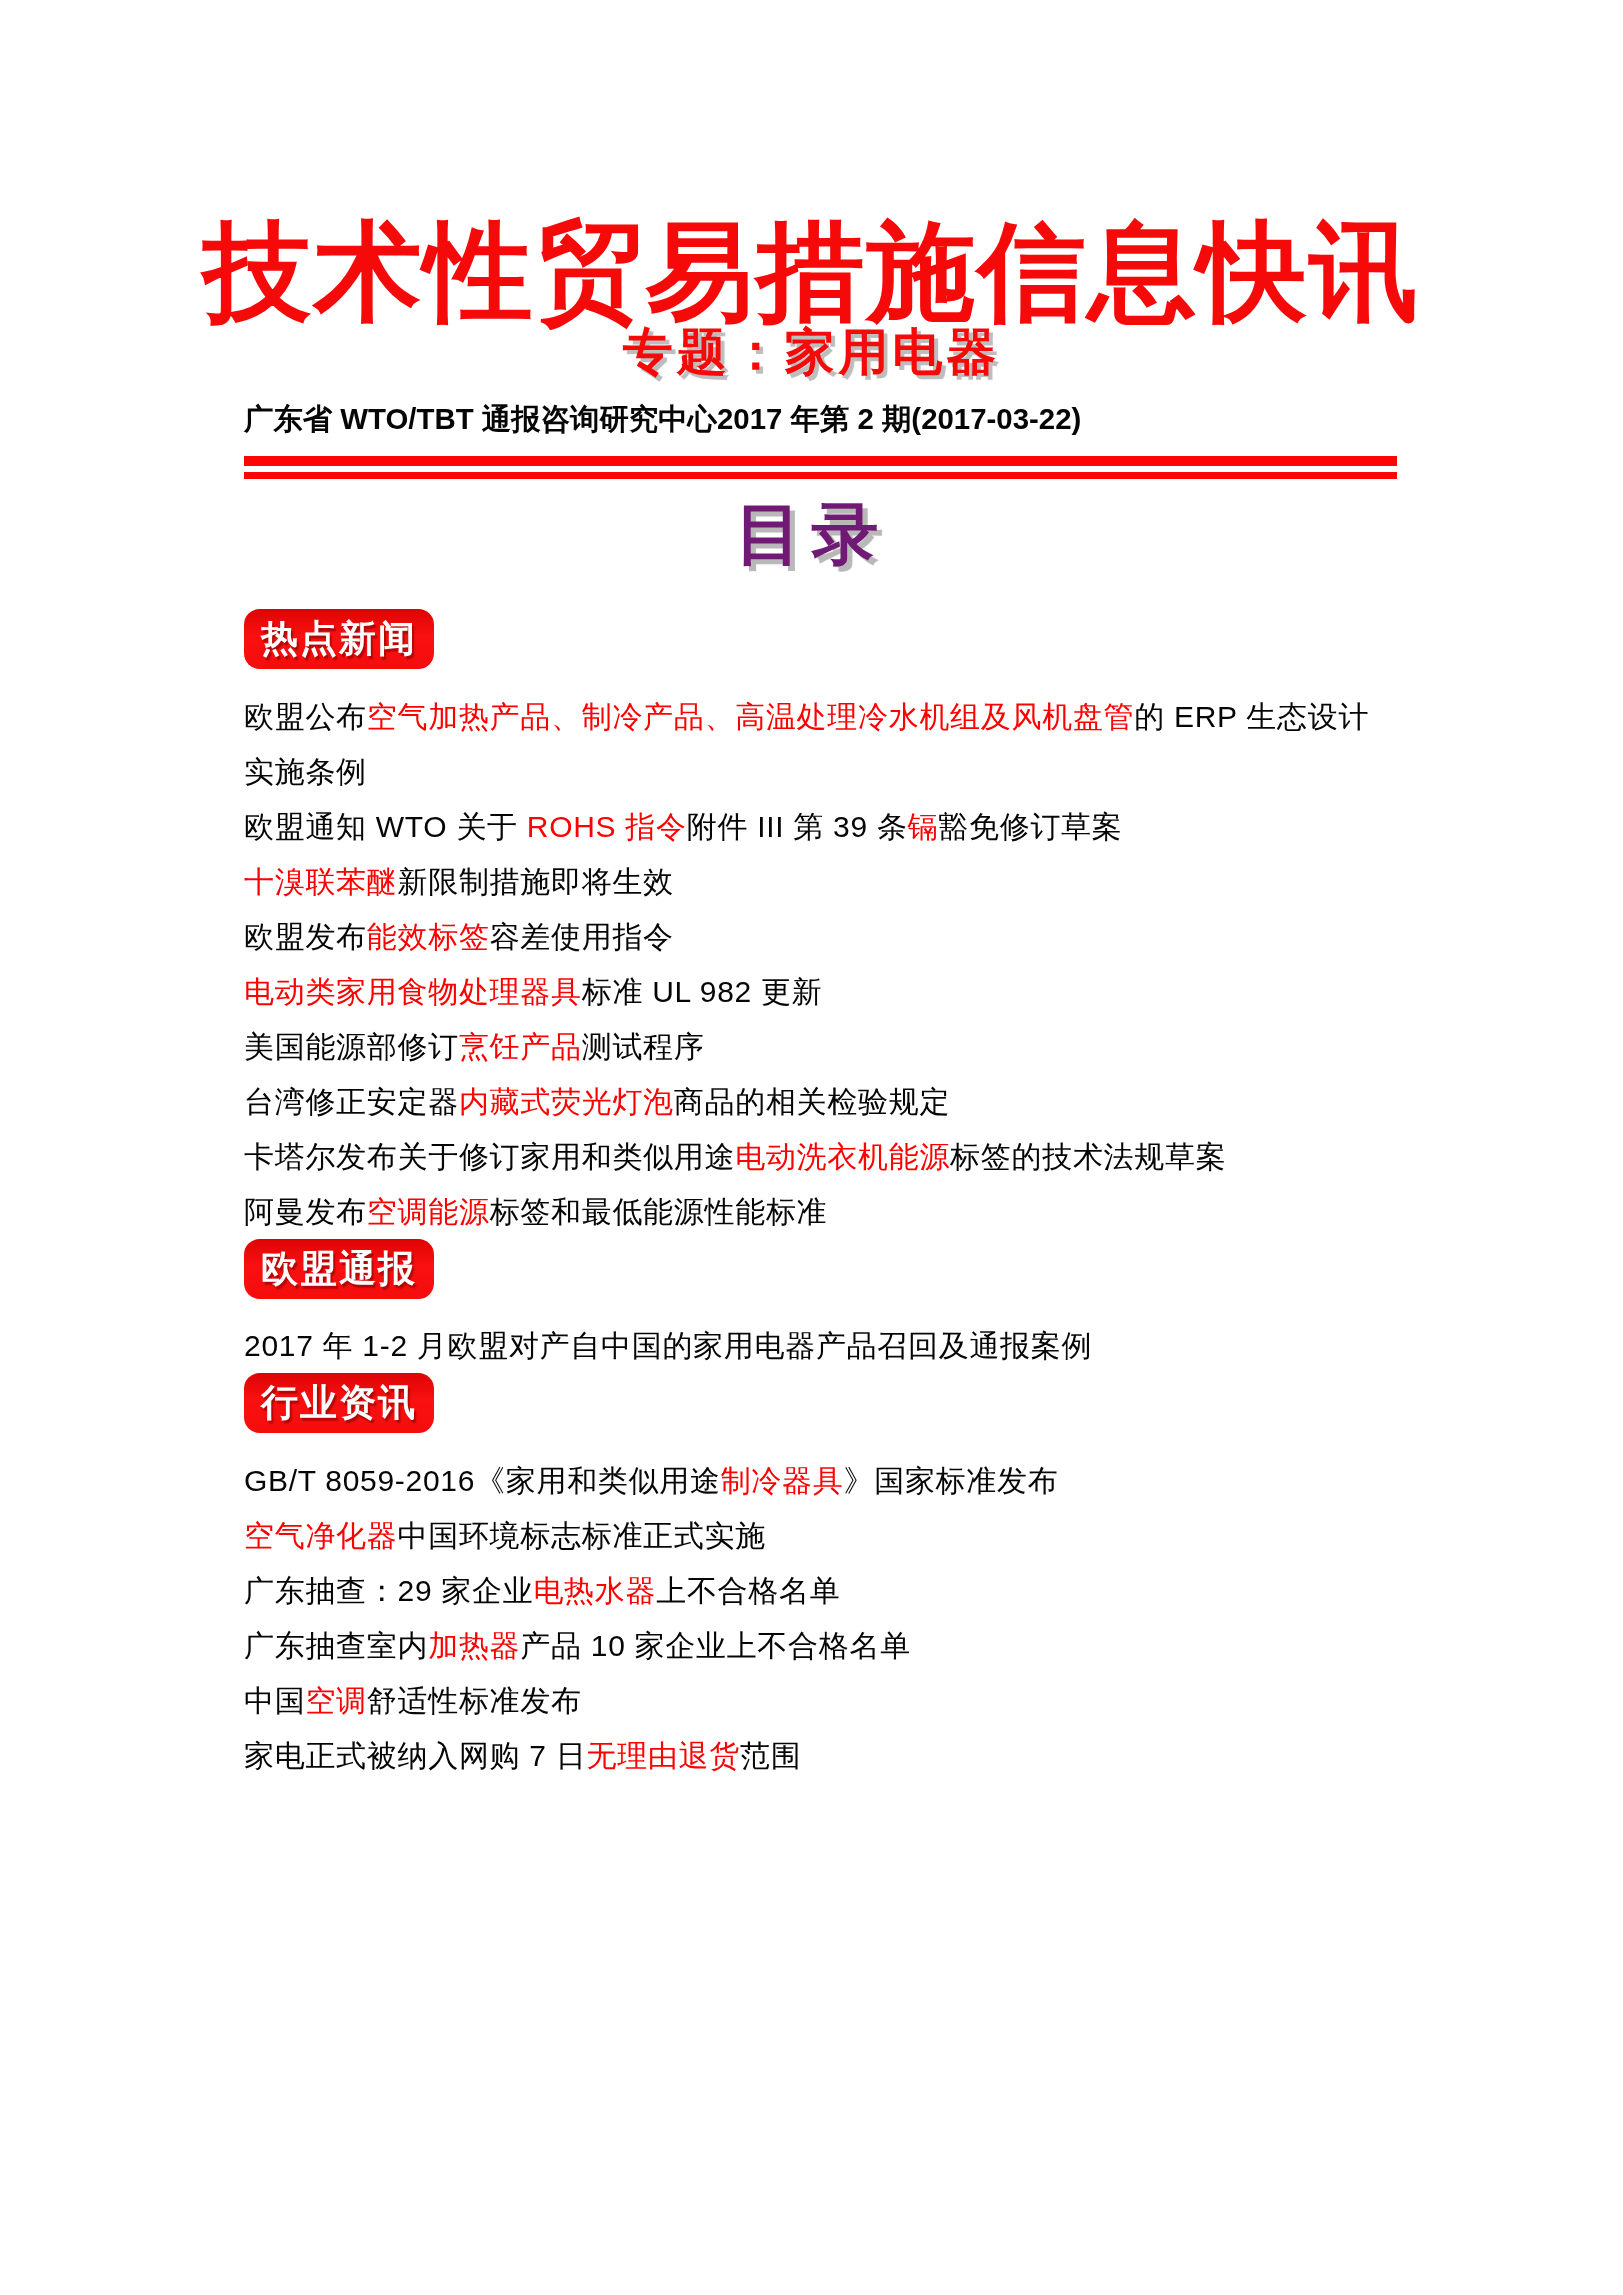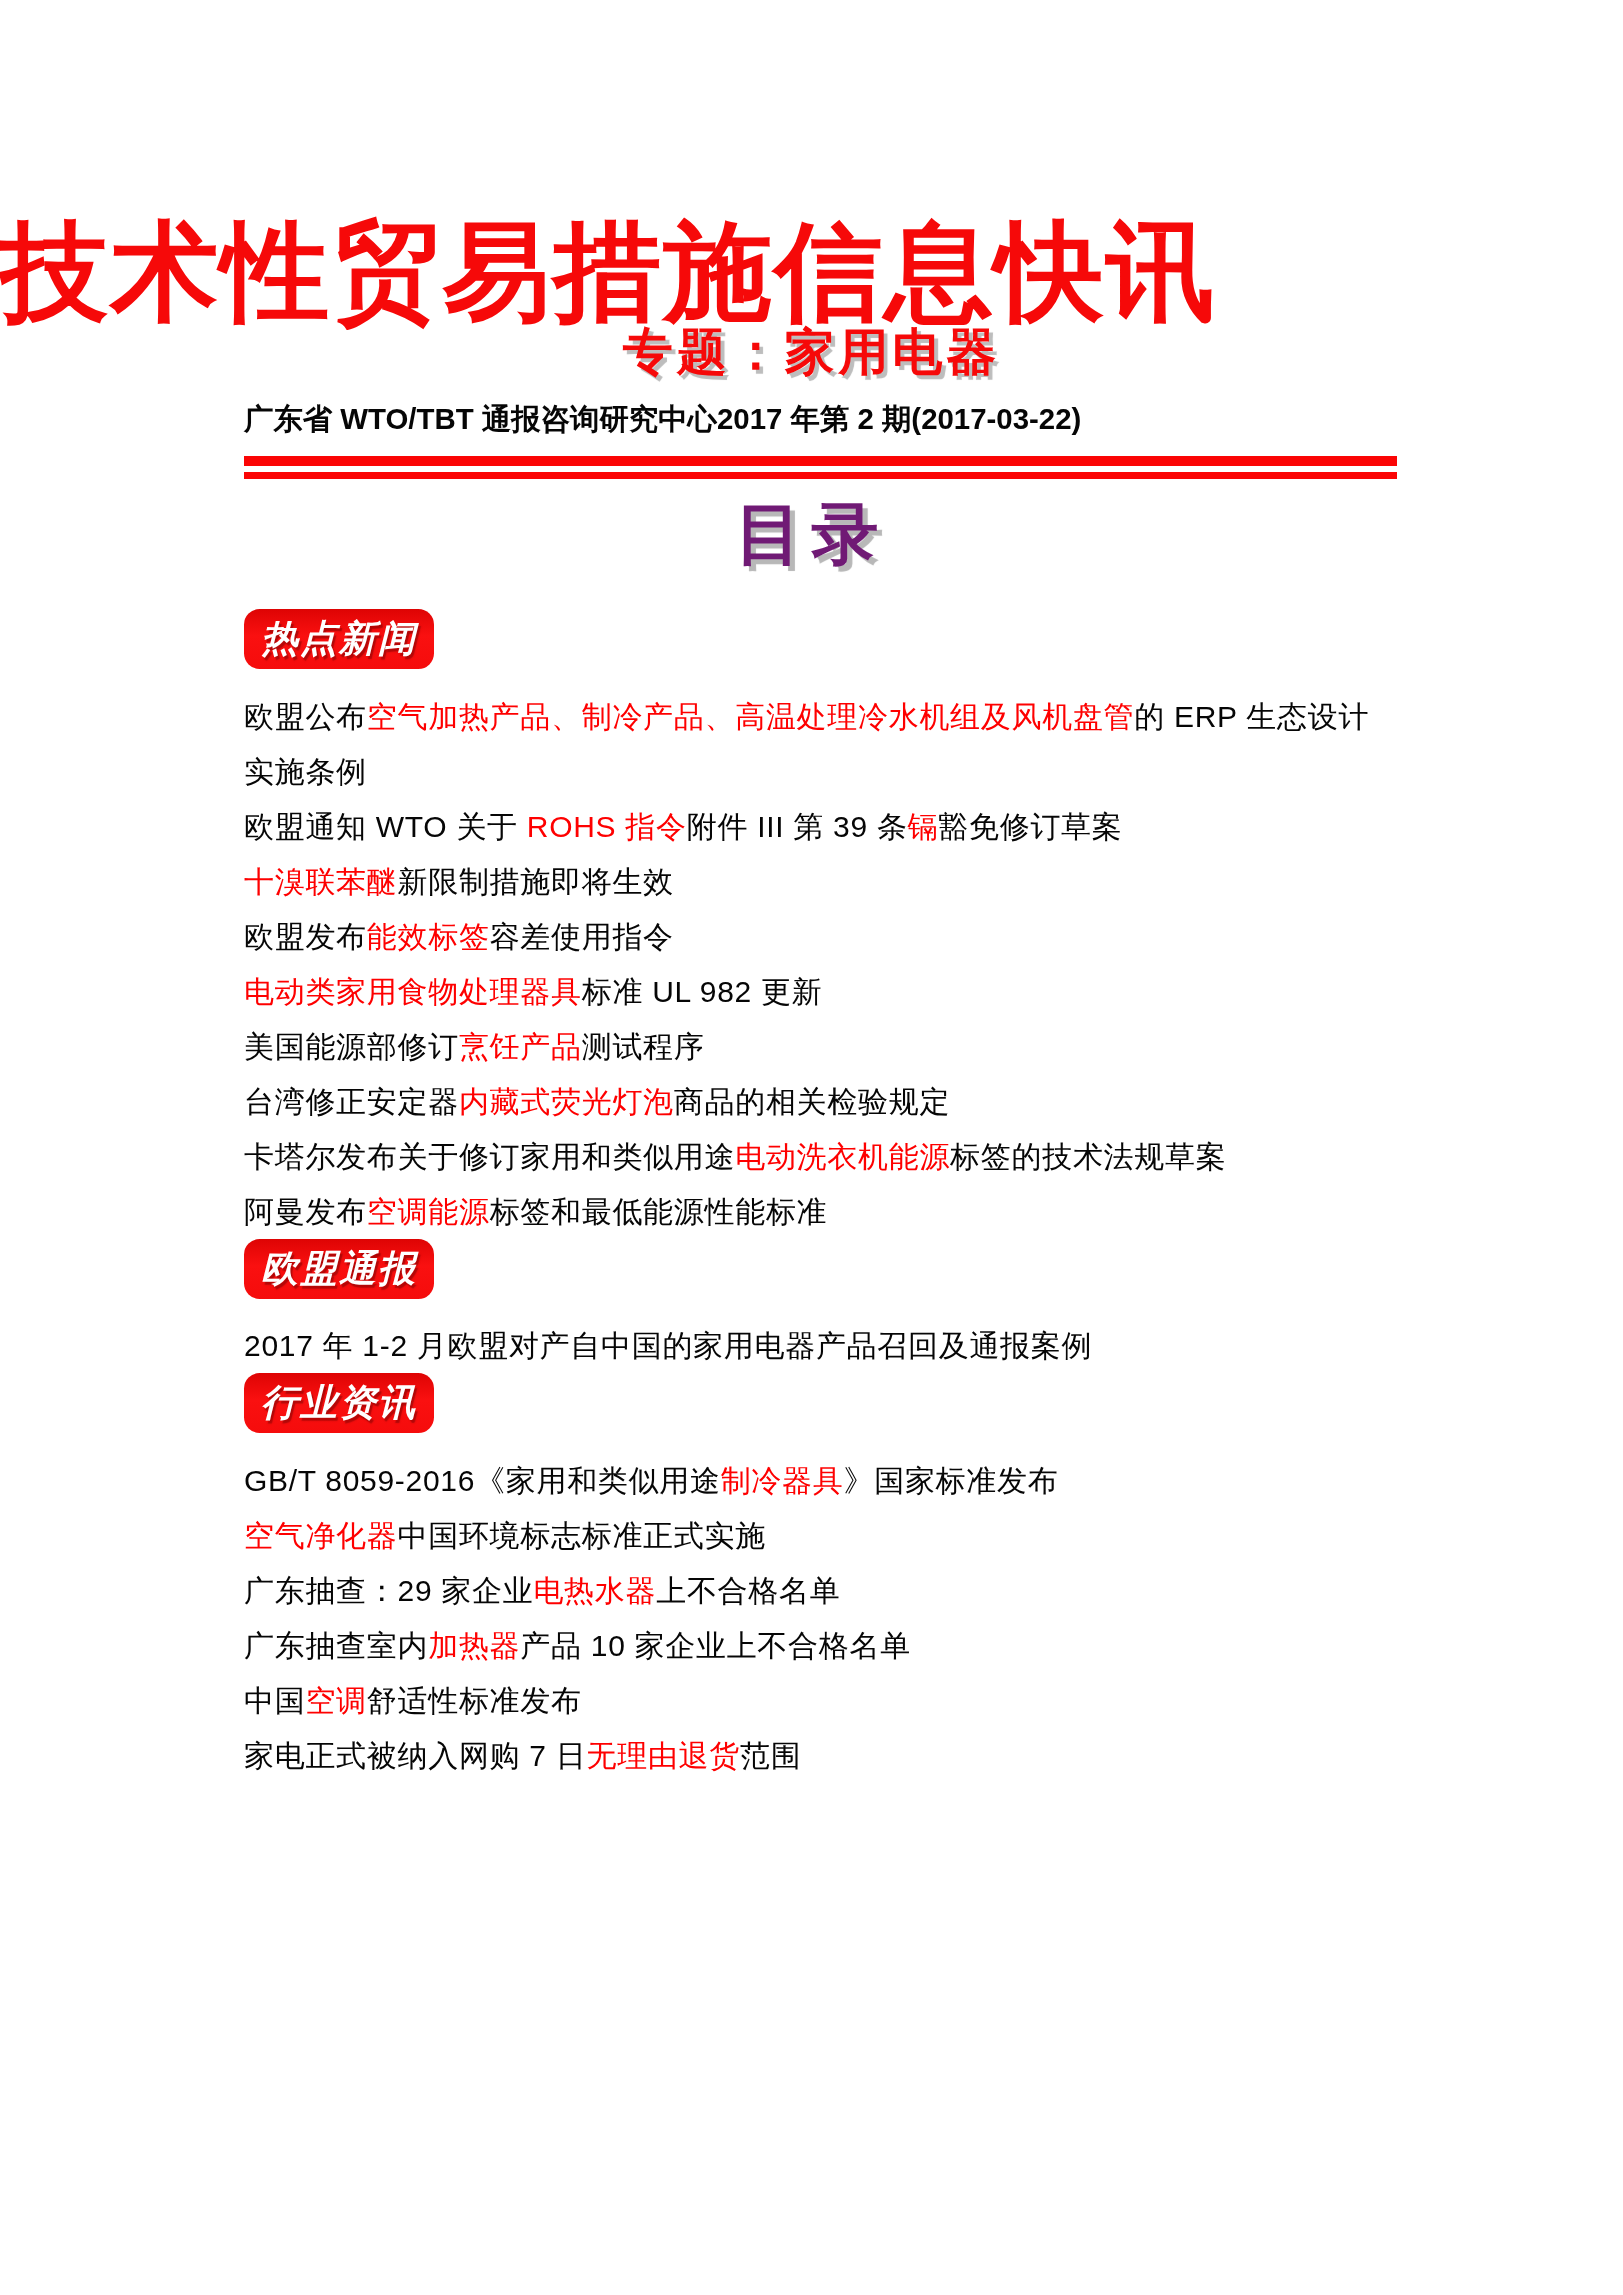--- a/index.html
+++ b/index.html
@@ -12,20 +12,21 @@
     font-family:"Liberation Sans","DejaVu Sans",sans-serif;
     --accent-red:#f60909;
     --highlight-red:#fe0000;
     --badge-red-top:#de0404;
     --badge-red:#fa1010;
     --text-black:#060606;
     --shadow-grey:#bdbdbd;
   }
   .main-title{
     position:absolute; top:200px; left:0; width:100%;
+    text-align:center;
     font-size:108px; font-weight:900;
     color:var(--accent-red);
     letter-spacing:2.6px;
     white-space:nowrap;
   }
   .subtitle{
     position:absolute; top:319px; left:0; width:100%;
     text-align:center;
     font-size:50px; font-weight:900;
     color:var(--accent-red);
@@ -56,21 +57,20 @@
   }
   .badge{
     display:flex; align-items:center; justify-content:center;
     width:190px; height:60px;
     border-radius:15.7px;
     background:linear-gradient(180deg,var(--badge-red-top) 0%,var(--badge-red) 45%,#f50c0c 100%);
     color:#ffffff;
     font-size:37px; font-weight:bold; letter-spacing:2px;
     text-shadow:2px 2.6px 1.3px rgba(110,0,0,.5);
     margin:0 0 19.6px 0;
-    font-style:italic;
   }
   .item{
     font-size:30px;
     line-height:55px;
     color:var(--text-black);
     letter-spacing:0.7px;
     word-break:break-word;
   }
   .item .red{color:var(--highlight-red);}
   .item .blk{color:var(--text-black);}

